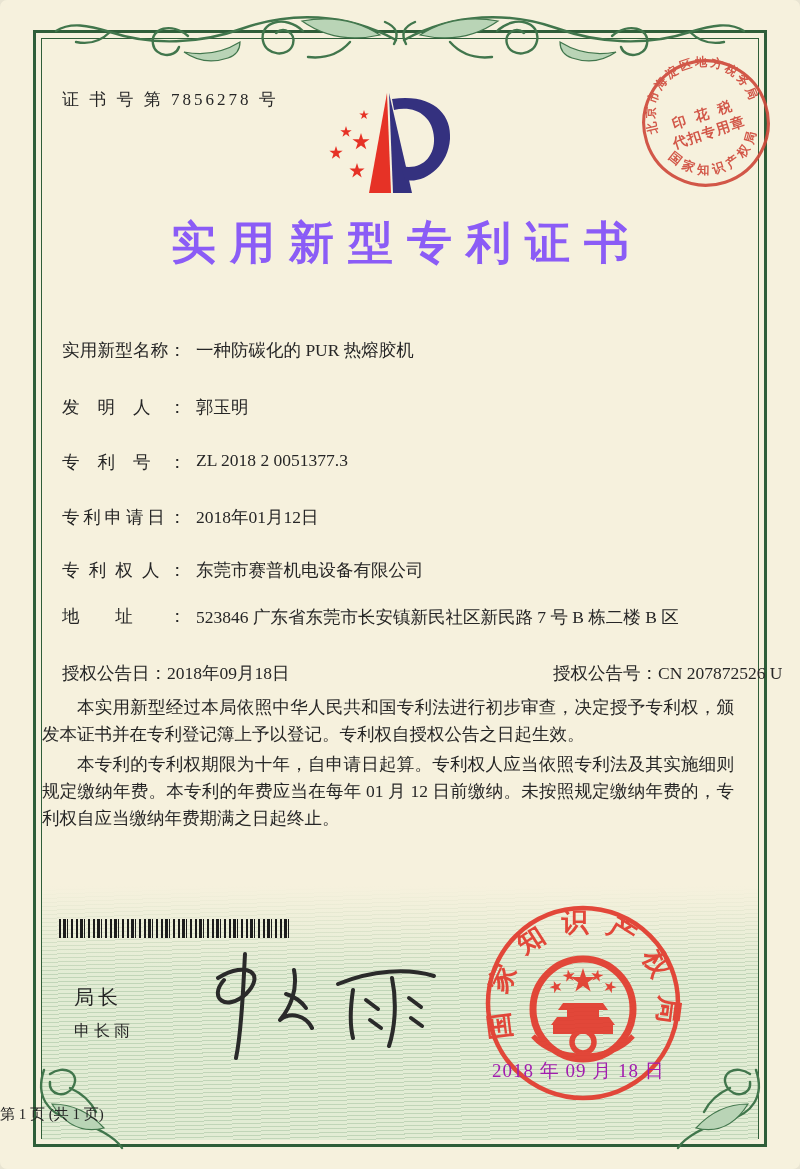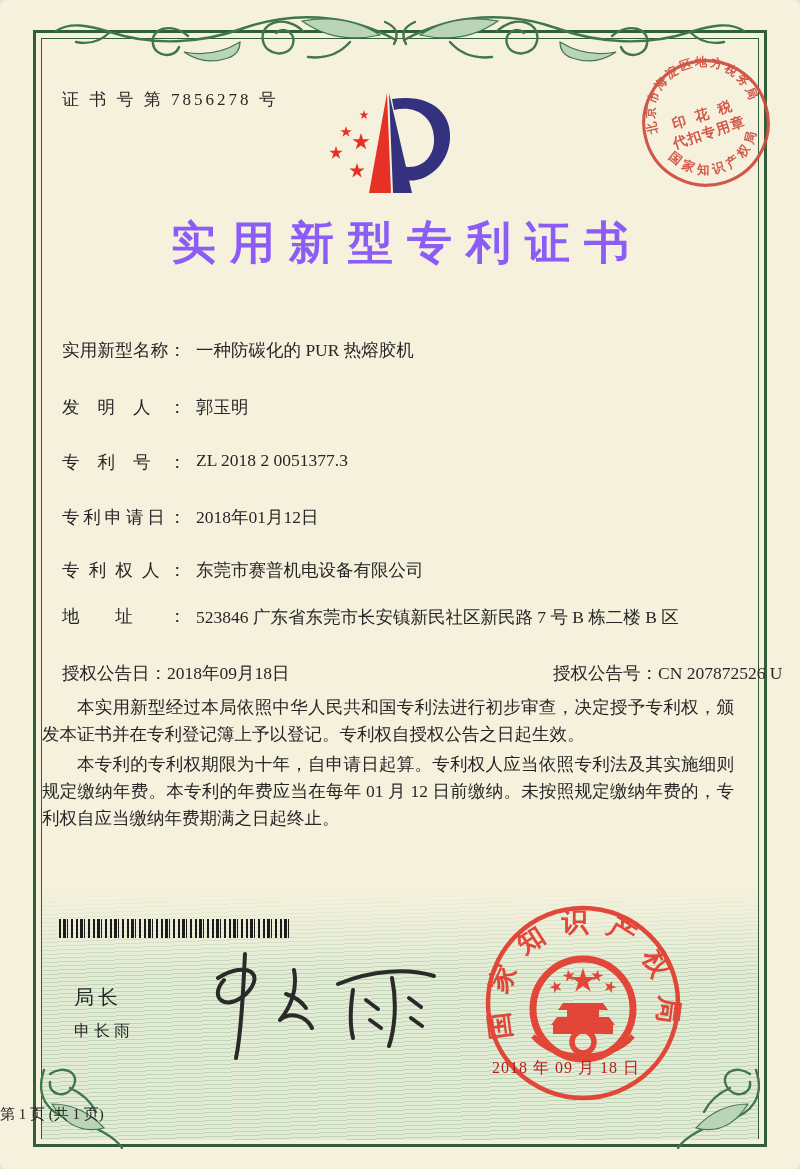--- a/index.html
+++ b/index.html
@@ -60,21 +60,21 @@
   .signer-name{position:absolute;left:74px;top:1021px;font-size:16px;letter-spacing:4px;}
   .signature{position:absolute;left:190px;top:948px;width:270px;height:118px;}
   .signature path{fill:none;stroke:var(--signature-ink);stroke-width:4;
                   stroke-linecap:round;stroke-linejoin:round;}
   .seal{position:absolute;left:465px;top:888px;width:236px;height:230px;opacity:.93;}
   .seal-ring{fill:none;stroke:var(--seal-red);stroke-width:4.5;}
   .seal-red{fill:var(--seal-red);}
   .seal-stroke{fill:none;stroke:var(--seal-red);}
   .seal-text{fill:var(--seal-red);font-weight:700;letter-spacing:16px;
              font-family:"Liberation Serif",serif;}
-  .seal-date{position:absolute;left:492px;top:1058px;font-size:16px;letter-spacing:1px;color:#b91c1c;}
+  .seal-date{position:absolute;left:492px;top:1058px;font-size:19px;letter-spacing:1px;color:#a21caf;}
   .footer{position:absolute;left:0;top:1105px;width:100%;font-size:15px;}
 </style>
 </head>
 <body>
 
 <div class="page">
 
   <div class="frame-outer"></div>
   <div class="frame-inner"></div>
   <div class="green-band"></div>

